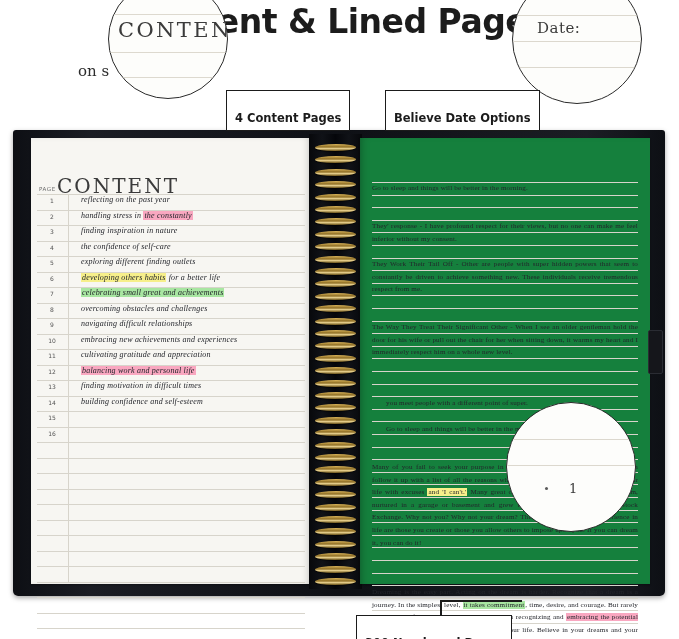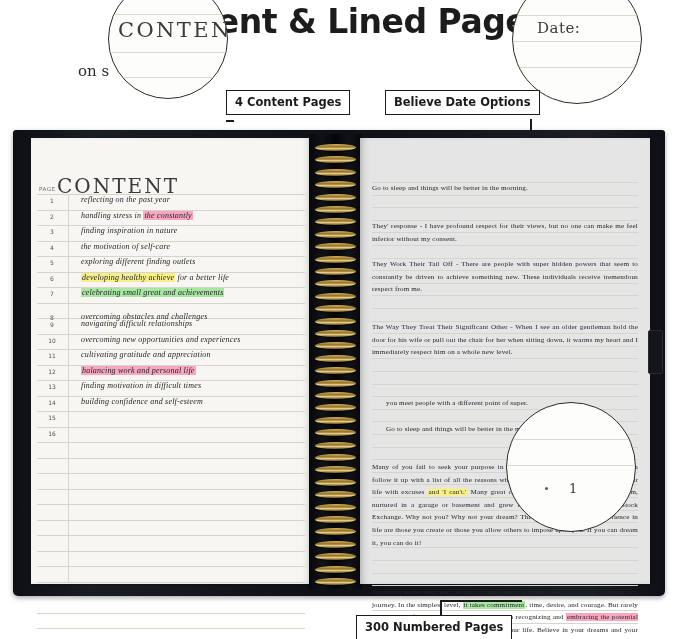--- a/index.html
+++ b/index.html
@@ -31,21 +31,21 @@
 
   
   .callout {
     position: absolute;
     background: #ffffff;
     border: 1.6px solid #1b1b1b;
     font-family: "DejaVu Sans", sans-serif;
     font-weight: bold;
     font-size: 11.5px;
     color: #1b1b1b;
-    padding: 4px 8px 5px 8px;
+    padding: 20px 8px 5px 8px;
     white-space: nowrap;
     z-index: 40;
   }
   #callout-content   { left: 226px; top: 90px; }
   #callout-date      { left: 385px; top: 90px; }
   #callout-numbered  { left: 356px; top: 615px; }
 
   
   .notebook {
     position: absolute;
@@ -74,21 +74,21 @@
     background: #f7f6f2;
     box-shadow: inset -6px 0 10px -6px rgba(0,0,0,0.35), 0 1px 2px rgba(0,0,0,0.3);
   }
   
   .page-right {
     position: absolute;
     left: 347px;
     top: 8px;
     width: 290px;
     height: 446px;
-    background: #e5e5e5;
+    background: #15803d;
     box-shadow: inset 6px 0 10px -6px rgba(0,0,0,0.35), 0 1px 2px rgba(0,0,0,0.3);
   }
 
   
   .spiral {
     position: absolute;
     left: 296px;
     top: 4px;
     width: 53px;
     height: 455px;
@@ -367,45 +367,45 @@
         <div class="toc-row" style="top:71.5px;">
           <span class="toc-num">2</span>
           <span class="toc-text">handling stress in <span class="hl-pink">the constantly</span></span>
         </div>
         <div class="toc-row" style="top:87px;">
           <span class="toc-num">3</span>
           <span class="toc-text">finding inspiration in nature</span>
         </div>
         <div class="toc-row" style="top:102.5px;">
           <span class="toc-num">4</span>
-          <span class="toc-text">the motivation of self-care</span>
+          <span class="toc-text">the confidence of self-care</span>
         </div>
         <div class="toc-row" style="top:118px;">
           <span class="toc-num">5</span>
           <span class="toc-text">exploring different finding outlets</span>
         </div>
         <div class="toc-row" style="top:133.5px;">
           <span class="toc-num">6</span>
-          <span class="toc-text"><span class="hl-yellow">developing healthy achieve</span> for a better life</span>
+          <span class="toc-text"><span class="hl-yellow">developing others habits</span> for a better life</span>
         </div>
         <div class="toc-row" style="top:149px;">
           <span class="toc-num">7</span>
           <span class="toc-text"><span class="hl-green">celebrating small great and achievements</span></span>
         </div>
-        <div class="toc-row" style="top:164.5px;margin-top:8px;">
+        <div class="toc-row" style="top:164.5px;">
           <span class="toc-num">8</span>
           <span class="toc-text">overcoming obstacles and challenges</span>
         </div>
         <div class="toc-row" style="top:180px;">
           <span class="toc-num">9</span>
           <span class="toc-text">navigating difficult relationships</span>
         </div>
         <div class="toc-row" style="top:195.5px;">
           <span class="toc-num">10</span>
-          <span class="toc-text">overcoming new opportunities and experiences</span>
+          <span class="toc-text">embracing new achievements and experiences</span>
         </div>
         <div class="toc-row" style="top:211px;">
           <span class="toc-num">11</span>
           <span class="toc-text">cultivating gratitude and appreciation</span>
         </div>
         <div class="toc-row" style="top:226.5px;">
           <span class="toc-num">12</span>
           <span class="toc-text"><span class="hl-pink">balancing work and personal life</span></span>
         </div>
         <div class="toc-row" style="top:242px;">
@@ -504,21 +504,21 @@
         <div class="rule" style="top:422px; left:12px; width:266px;"></div>
         <div class="rule" style="top:434.59999999999997px; left:12px; width:266px;"></div>
         <div class="rule" style="top:447.2px; left:12px; width:266px;"></div>
         <div class="rule" style="top:459.8px; left:12px; width:266px;"></div>
         <div class="rule" style="top:472.4px; left:12px; width:266px;"></div>
         <div class="rule" style="top:485px; left:12px; width:266px;"></div>
       </div>
     <div id="hw-wrap">
         <div class="hw" style="top:44px;">Go to sleep and things will be better in the morning.</div>
         <div class="hw" style="top:82px;">They' response - I have profound respect for their views, but no one can make me feel inferior without my consent.</div>
-        <div class="hw" style="top:120px;">They Work Their Tail Off - There are people with super hidden powers that seem to constantly be driven to achieve something new. These individuals receive tremendous respect from me.</div>
+        <div class="hw" style="top:120px;">They Work Their Tail Off - Other are people with super hidden powers that seem to constantly be driven to achieve something new. These individuals receive tremendous respect from me.</div>
         <div class="hw" style="top:183px;">The Way They Treat Their Significant Other - When I see an older gentleman hold the door for his wife or pull out the chair for her when sitting down, it warms my heart and I immediately respect him on a whole new level.</div>
         <div class="hw indent" style="top:259px;">you meet people with a different point of super.</div>
         <div class="hw indent" style="top:285px;">Go to sleep and things will be better in the morning.</div>
         <div class="hw" style="top:323px;">Many of you fail to seek your purpose in life <span class="hl-green">and you should</span>. You dream and then follow it up with a list of all the reasons why the dream is unachievable. You fill your life with excuses <span class="hl-yellow">and 'I can't.'</span> Many great companies were conceived from a dream, nurtured in a garage or basement and grew to be traded on the New York Stock Exchange. Why not you? Why not your dream? The only true limits you experience in life are those you create or those you allow others to impose upon you. If you can dream it, you can do it!</div>
         <div class="hw" style="top:448px;">Dreaming is the easy part. Acting on the dream is harder. Recognize that a dream is a journey. In the simplest level, <span class="hl-green">it takes commitment</span>, time, desire, and courage. But rarely is something from easily realized. Dreaming is recognizing and <span class="hl-pink">embracing the potential for greatness</span> and seeking it in all areas of your life. Believe in your dreams and your ability to accomplish them. Keep your dreams in front of you as a challenge and to . Do not be afraid. Never forget, if you can dream it, you can do it!</div>
       </div>
   </div>
 
   <div class="elastic"></div>
 </div>

